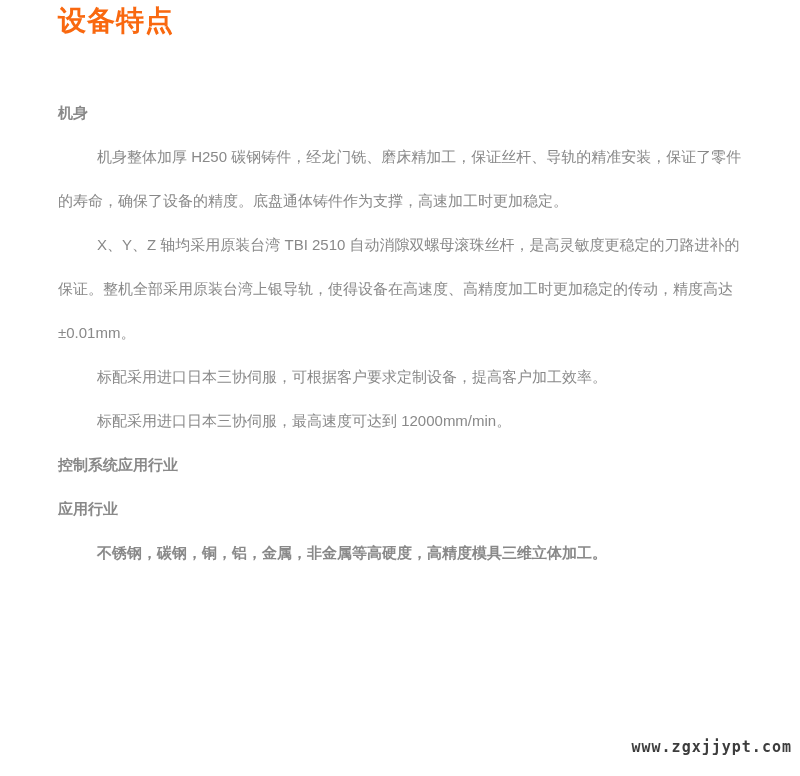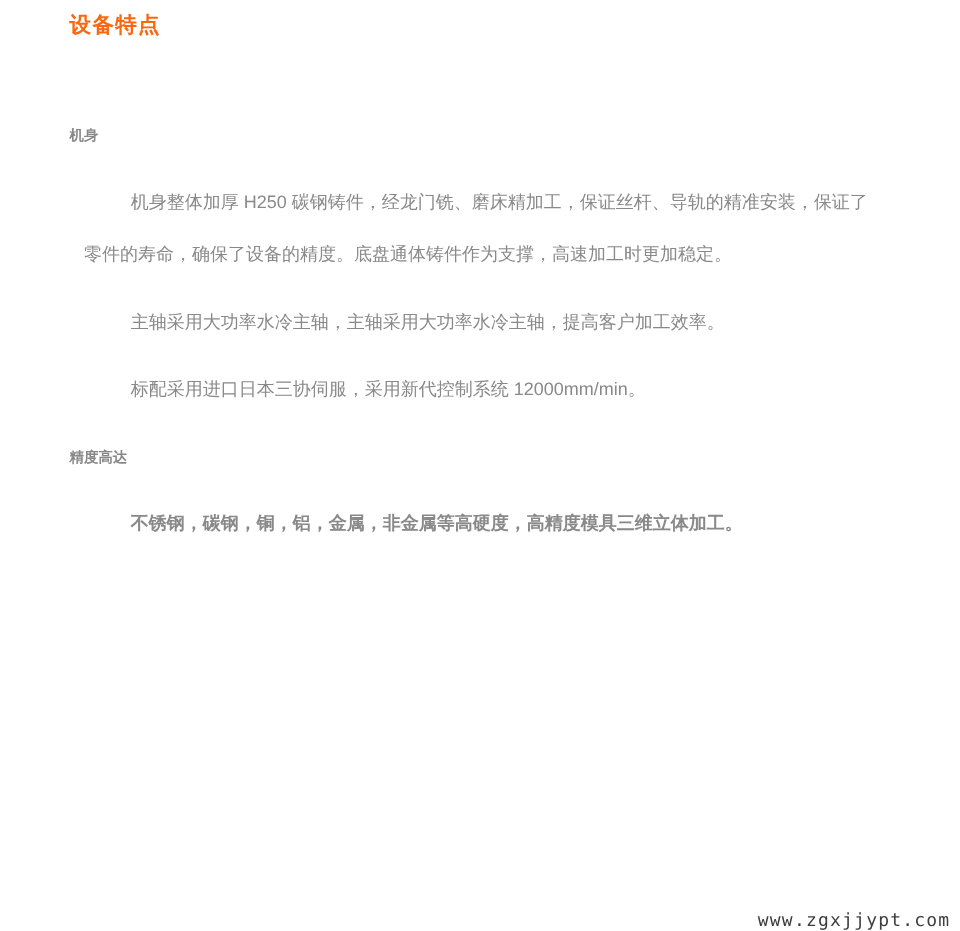--- a/index.html
+++ b/index.html
@@ -10,84 +10,86 @@
   html,body{margin:0;padding:0;}
   body{
     width:800px;height:776px;
     background:#ffffff;
     position:relative;
     overflow:hidden;
     font-family:"Liberation Sans","DejaVu Sans",sans-serif;
   }
   .page-title{
     margin:8px 0 57px 58px;
-    font-size:18px;
+    font-size:28px;
     line-height:26px;
     font-weight:bold;
     color:var(--accent);
     letter-spacing:1px;
   }
   .content{
     padding:0 56px 0 58px;
     color:var(--text);
     font-size:15px;
     line-height:44px;
   }
   .section{margin:0;}
   .section-heading{
     margin:0;
-    font-size:12px;
+    font-size:15px;
     font-weight:bold;
     color:var(--text);
   }
   .section-body{
-    margin:12px;
+    margin:0;
     text-indent:2.6em;
   }
   .section-body.em{
     font-weight:bold;
   }
   .watermark{
     position:absolute;
     right:8px;
-    bottom:0;
+    bottom:20px;
     font-family:"DejaVu Sans Mono","Liberation Mono",monospace;
     font-size:15px;
-    font-weight:normal;
+    font-weight:bold;
     letter-spacing:1px;
     color:var(--watermark);
     line-height:18px;
   }
 </style>
 </head>
 <body>
 
 <h1 class="page-title">设备特点</h1>
 
 <div class="content">
 
   <div class="section">
     <h2 class="section-heading">机身</h2>
     <p class="section-body">机身整体加厚 H250 碳钢铸件，经龙门铣、磨床精加工，保证丝杆、导轨的精准安装，保证了零件的寿命，确保了设备的精度。底盘通体铸件作为支撑，高速加工时更加稳定。</p>
   </div>
 
   <div class="section">
+    <p class="section-body">X、Y、Z 轴均采用原装台湾 TBI 2510 自动消隙双螺母滚珠丝杆，是高灵敏度更稳定的刀路进补的保证。整机全部采用原装台湾上银导轨，使得设备在高速度、高精度加工时更加稳定的传动，精度高达±0.01mm。</p>
   </div>
 
   <div class="section">
-    <p class="section-body">主轴采用大功率水冷主轴，主轴采用大功率水冷主轴，提高客户加工效率。</p>
+    <p class="section-body">标配采用进口日本三协伺服，可根据客户要求定制设备，提高客户加工效率。</p>
   </div>
 
   <div class="section">
-    <p class="section-body">标配采用进口日本三协伺服，采用新代控制系统 12000mm/min。</p>
+    <p class="section-body">标配采用进口日本三协伺服，最高速度可达到 12000mm/min。</p>
   </div>
 
   <div class="section">
+    <h2 class="section-heading">控制系统应用行业</h2>
   </div>
 
   <div class="section">
-    <h2 class="section-heading">精度高达</h2>
+    <h2 class="section-heading">应用行业</h2>
     <p class="section-body em">不锈钢，碳钢，铜，铝，金属，非金属等高硬度，高精度模具三维立体加工。</p>
   </div>
 
 </div>
 
 <div class="watermark">www.zgxjjypt.com</div>
 
 </body></html>

